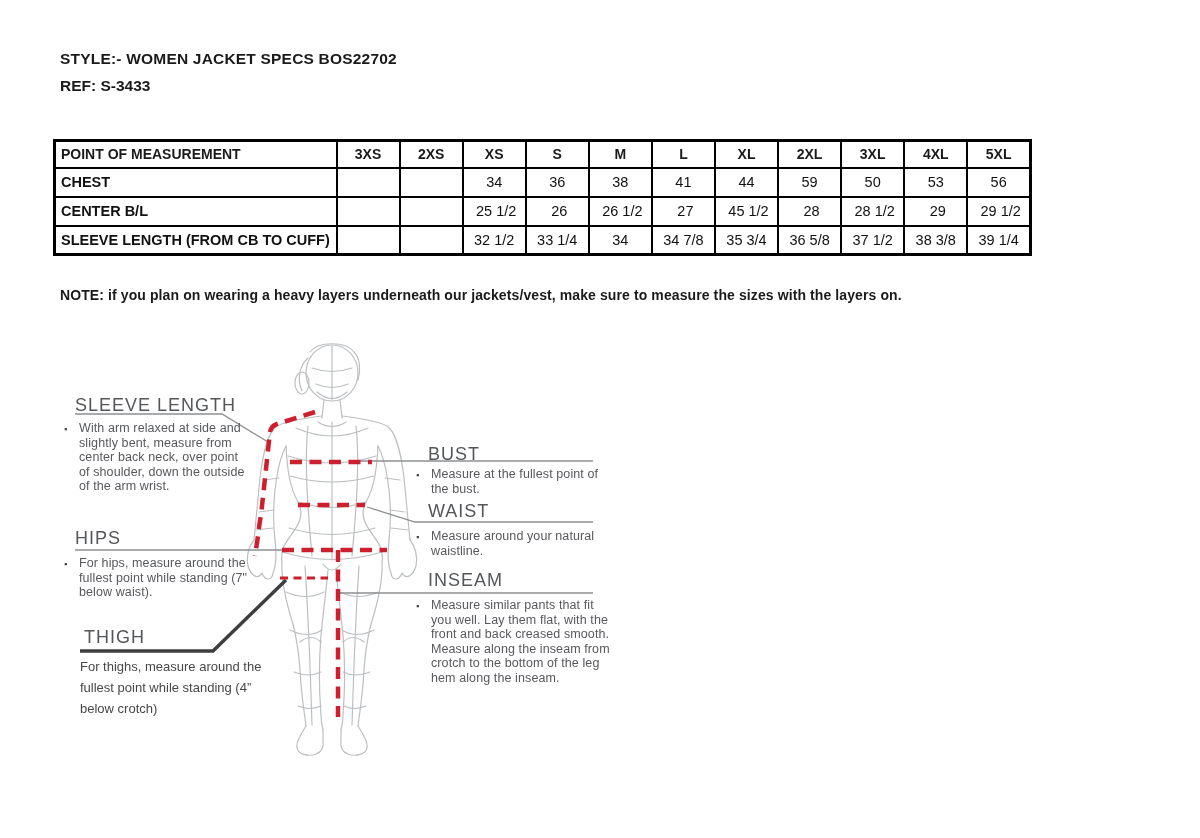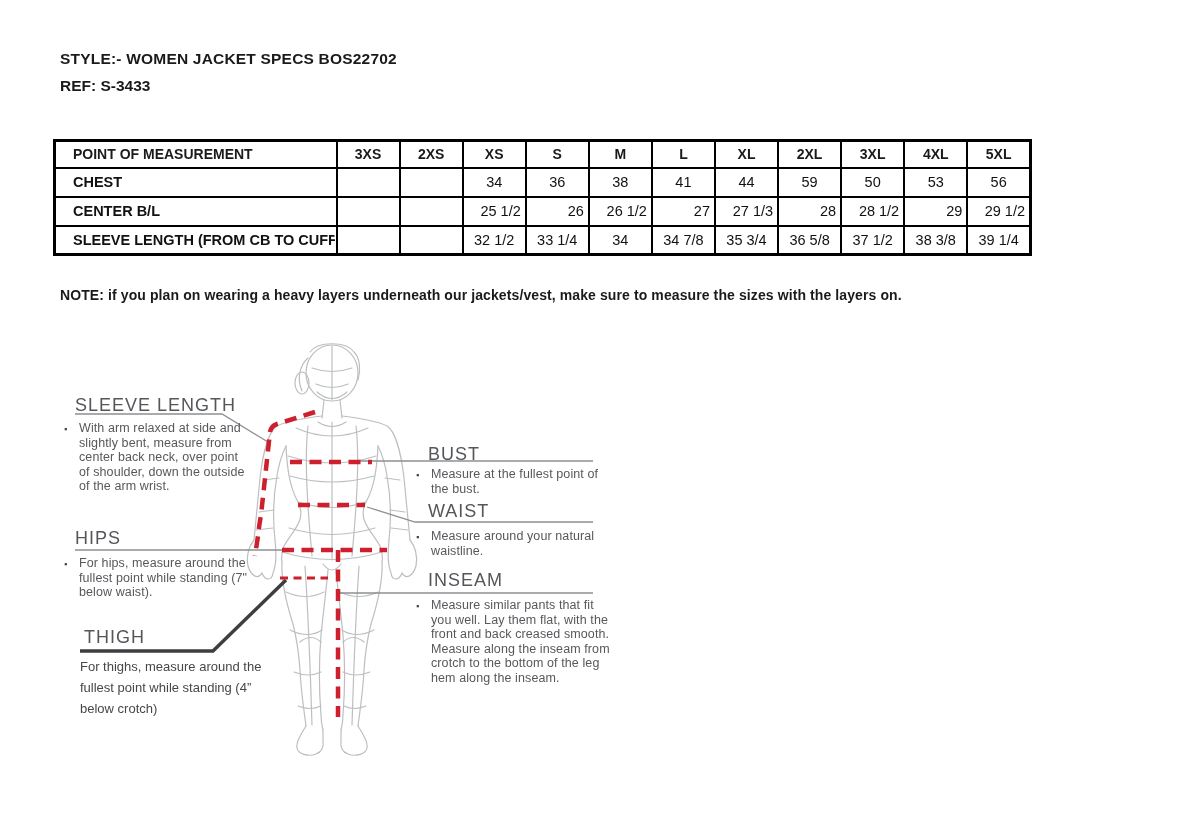--- a/index.html
+++ b/index.html
@@ -15,23 +15,23 @@
   table.sizes {
     position:absolute; left:53px; top:139px; width:979px;
     border-collapse:collapse; table-layout:fixed;
     border:3px solid #000;
   }
   table.sizes th, table.sizes td {
     border:2px solid #000; font-size:14px; padding:0 4px; height:29px;
     white-space:nowrap; overflow:hidden; background:#fff; vertical-align:middle;
   }
   table.sizes th { font-weight:bold; text-align:center; height:27px; }
-  table.sizes th.pom, table.sizes td.pom { text-align:left; padding-left:17px; font-weight:bold;border-radius:12px; }
+  table.sizes th.pom, table.sizes td.pom { text-align:left; padding-left:5px; font-weight:bold;border-radius:12px; }
   table.sizes td { text-align:center; font-weight:normal; font-size:14.5px; color:#111; }
-  table.sizes tr.row-left td:not(.pom) { text-align:right; padding-left:8px; }
+  table.sizes tr.row-left td:not(.pom) { text-align:center; padding-left:8px; }
   
   .note { position:absolute; left:60px; top:287px; font-size:14px; font-weight:bold; letter-spacing:.1px;text-align:right; }
   
   .guide-svg { position:absolute; left:60px; top:330px; }
   .g-head {
     position:absolute; font-size:18px; letter-spacing:1px; color:#54565a;
     white-space:nowrap;
   }
   .g-item { position:absolute; display:flex; color:#57585c; }
   .g-item .bullet { width:15px; font-size:9px; padding-top:3px; color:#3f3f3f; flex:0 0 15px; }
@@ -103,21 +103,21 @@
       <td>56</td>
     </tr>
     <tr class="row-left">
       <td class="pom">CENTER B/L</td>
       <td></td>
       <td></td>
       <td>25 1/2</td>
       <td>26</td>
       <td>26 1/2</td>
       <td>27</td>
-      <td>27 1/3</td>
+      <td>45 1/2</td>
       <td>28</td>
       <td>28 1/2</td>
       <td>29</td>
       <td>29 1/2</td>
     </tr>
     <tr>
       <td class="pom">SLEEVE LENGTH (FROM CB TO CUFF)</td>
       <td></td>
       <td></td>
       <td>32 1/2</td>

